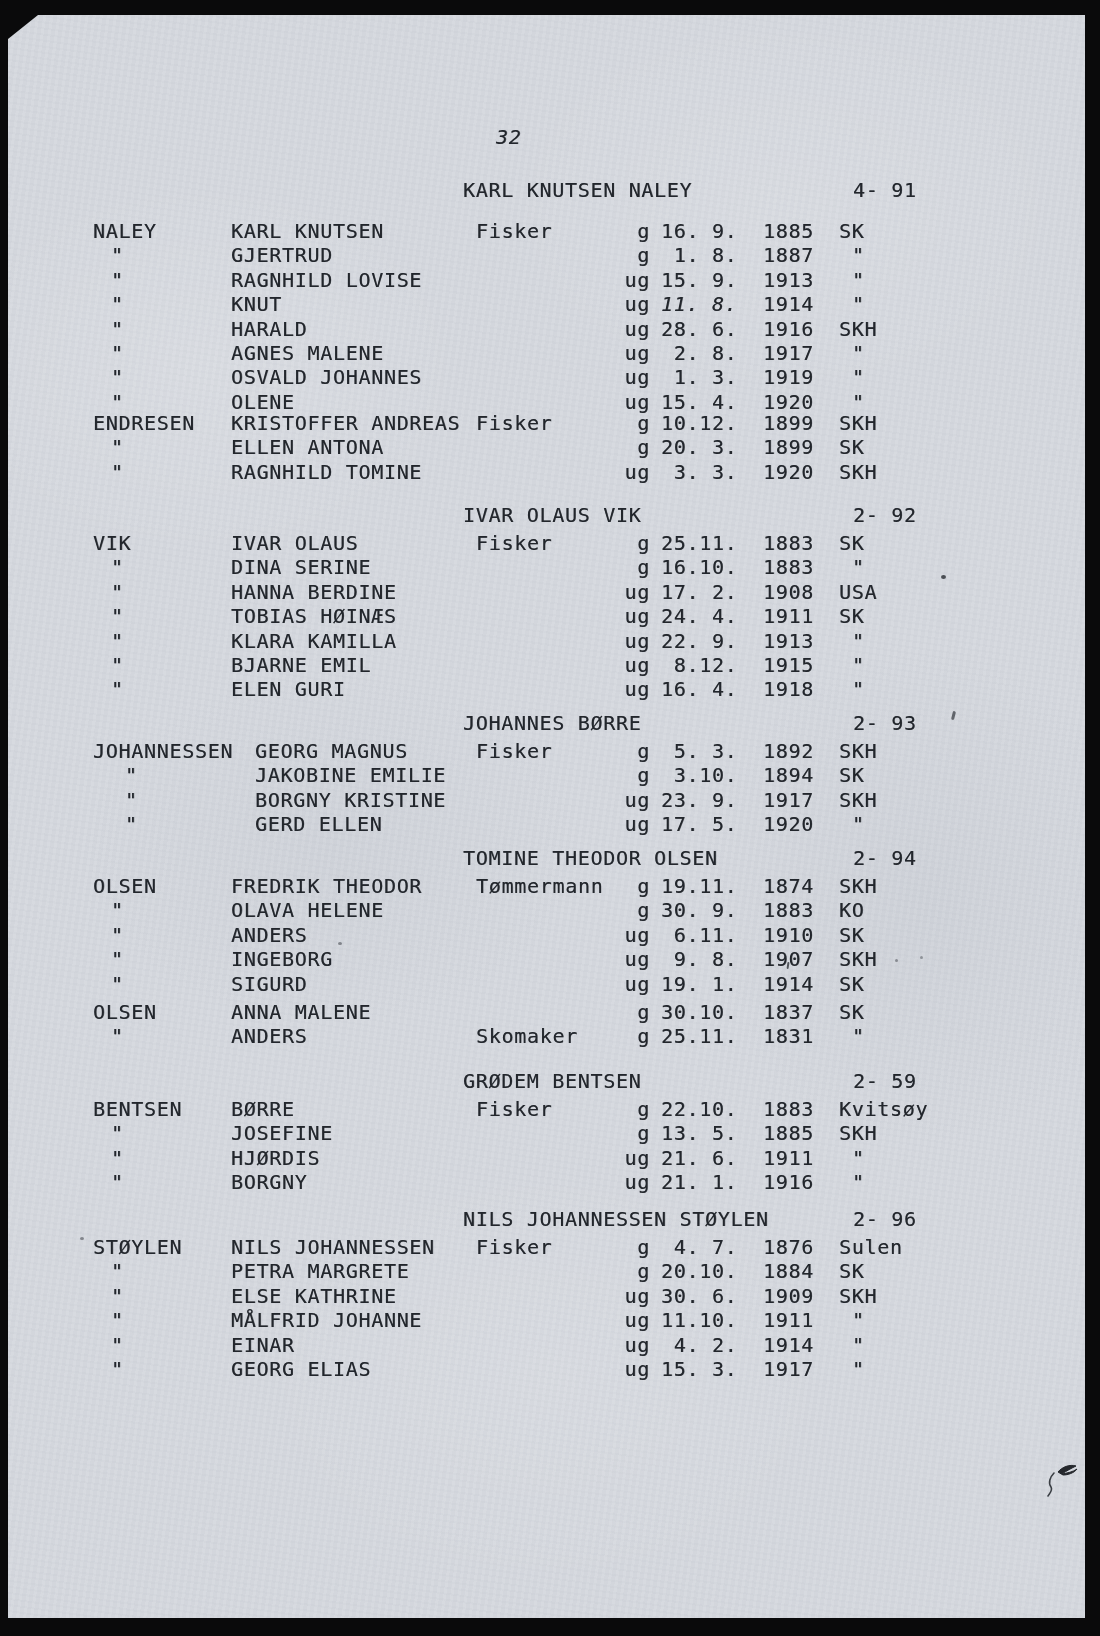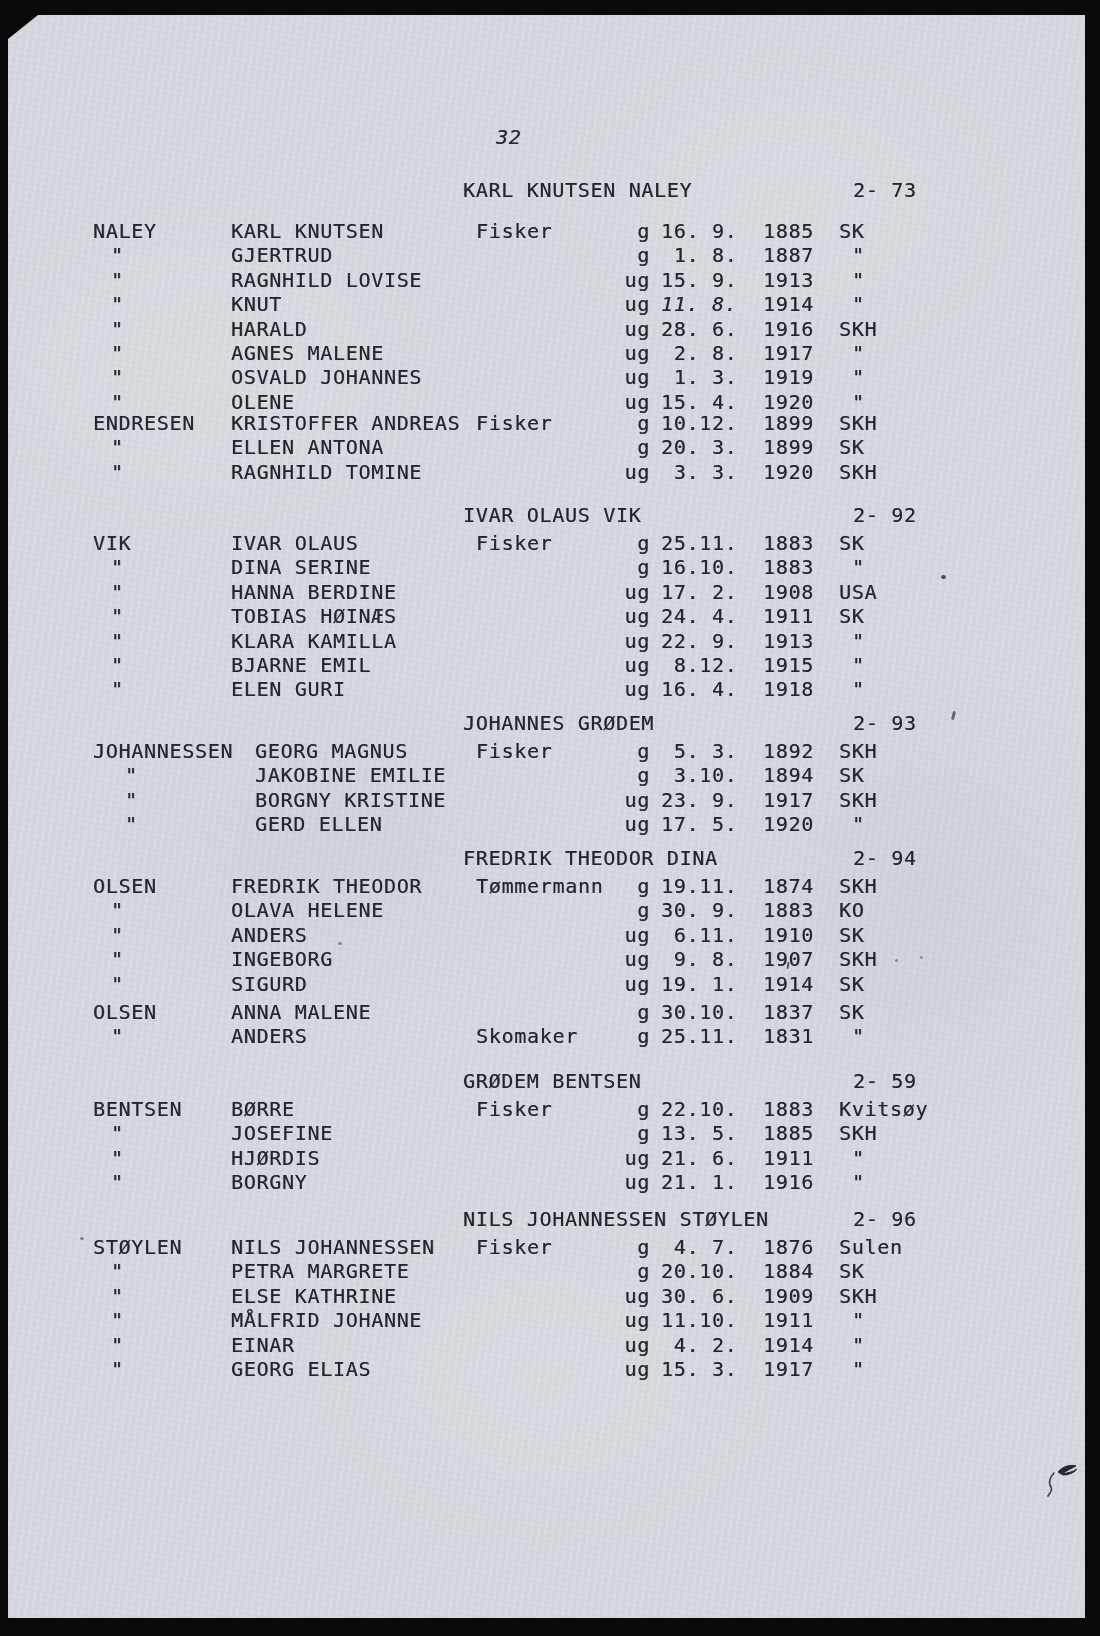--- a/index.html
+++ b/index.html
@@ -48,46 +48,46 @@
   #handwritten-mark{position:absolute;}
 </style>
 </head>
 <body>
 
 <div id="paper">
 
   <div class="line" style="left:488px;top:110px;font-style:italic;">32</div>
 
   <div id="records">
-      <div class="line row-line" style="left: 0px; top: 163px;"><span class="cell " style="left: 455px;">KARL KNUTSEN NALEY</span><span class="cell " style="left: 845px;">2- 73</span></div>
+      <div class="line row-line" style="left: 0px; top: 163px;"><span class="cell " style="left: 455px;">KARL KNUTSEN NALEY</span><span class="cell " style="left: 845px;">4- 91</span></div>
       <div class="line row-line" style="left: 0px; top: 204px;"><span class="cell " style="left: 85px;">NALEY</span><span class="cell " style="left: 223px;">KARL KNUTSEN</span><span class="cell " style="left: 468px;">Fisker</span><span class="cell status-cell" style="left: 615px; width: 27px;">g</span><span class="cell " style="left: 653px;">16. 9.</span><span class="cell " style="left: 755px;">1885</span><span class="cell " style="left: 831px;">SK</span></div>
       <div class="line row-line" style="left: 0px; top: 228px;"><span class="cell " style="left: 103px;">"</span><span class="cell " style="left: 223px;">GJERTRUD</span><span class="cell status-cell" style="left: 615px; width: 27px;">g</span><span class="cell " style="left: 653px;"> 1. 8.</span><span class="cell " style="left: 755px;">1887</span><span class="cell " style="left: 844px;">"</span></div>
       <div class="line row-line" style="left: 0px; top: 253px;"><span class="cell " style="left: 103px;">"</span><span class="cell " style="left: 223px;">RAGNHILD LOVISE</span><span class="cell status-cell" style="left: 615px; width: 27px;">ug</span><span class="cell " style="left: 653px;">15. 9.</span><span class="cell " style="left: 755px;">1913</span><span class="cell " style="left: 844px;">"</span></div>
       <div class="line row-line" style="left: 0px; top: 277px;"><span class="cell " style="left: 103px;">"</span><span class="cell " style="left: 223px;">KNUT</span><span class="cell status-cell" style="left: 615px; width: 27px;">ug</span><span class="cell " style="left: 653px; font-style: italic;">11. 8.</span><span class="cell " style="left: 755px;">1914</span><span class="cell " style="left: 844px;">"</span></div>
       <div class="line row-line" style="left: 0px; top: 302px;"><span class="cell " style="left: 103px;">"</span><span class="cell " style="left: 223px;">HARALD</span><span class="cell status-cell" style="left: 615px; width: 27px;">ug</span><span class="cell " style="left: 653px;">28. 6.</span><span class="cell " style="left: 755px;">1916</span><span class="cell " style="left: 831px;">SKH</span></div>
       <div class="line row-line" style="left: 0px; top: 326px;"><span class="cell " style="left: 103px;">"</span><span class="cell " style="left: 223px;">AGNES MALENE</span><span class="cell status-cell" style="left: 615px; width: 27px;">ug</span><span class="cell " style="left: 653px;"> 2. 8.</span><span class="cell " style="left: 755px;">1917</span><span class="cell " style="left: 844px;">"</span></div>
       <div class="line row-line" style="left: 0px; top: 350px;"><span class="cell " style="left: 103px;">"</span><span class="cell " style="left: 223px;">OSVALD JOHANNES</span><span class="cell status-cell" style="left: 615px; width: 27px;">ug</span><span class="cell " style="left: 653px;"> 1. 3.</span><span class="cell " style="left: 755px;">1919</span><span class="cell " style="left: 844px;">"</span></div>
       <div class="line row-line" style="left: 0px; top: 375px;"><span class="cell " style="left: 103px;">"</span><span class="cell " style="left: 223px;">OLENE</span><span class="cell status-cell" style="left: 615px; width: 27px;">ug</span><span class="cell " style="left: 653px;">15. 4.</span><span class="cell " style="left: 755px;">1920</span><span class="cell " style="left: 844px;">"</span></div>
       <div class="line row-line" style="left: 0px; top: 396px;"><span class="cell " style="left: 85px;">ENDRESEN</span><span class="cell " style="left: 223px;">KRISTOFFER ANDREAS</span><span class="cell " style="left: 468px;">Fisker</span><span class="cell status-cell" style="left: 615px; width: 27px;">g</span><span class="cell " style="left: 653px;">10.12.</span><span class="cell " style="left: 755px;">1899</span><span class="cell " style="left: 831px;">SKH</span></div>
       <div class="line row-line" style="left: 0px; top: 420px;"><span class="cell " style="left: 103px;">"</span><span class="cell " style="left: 223px;">ELLEN ANTONA</span><span class="cell status-cell" style="left: 615px; width: 27px;">g</span><span class="cell " style="left: 653px;">20. 3.</span><span class="cell " style="left: 755px;">1899</span><span class="cell " style="left: 831px;">SK</span></div>
       <div class="line row-line" style="left: 0px; top: 445px;"><span class="cell " style="left: 103px;">"</span><span class="cell " style="left: 223px;">RAGNHILD TOMINE</span><span class="cell status-cell" style="left: 615px; width: 27px;">ug</span><span class="cell " style="left: 653px;"> 3. 3.</span><span class="cell " style="left: 755px;">1920</span><span class="cell " style="left: 831px;">SKH</span></div>
       <div class="line row-line" style="left: 0px; top: 488px;"><span class="cell " style="left: 455px;">IVAR OLAUS VIK</span><span class="cell " style="left: 845px;">2- 92</span></div>
       <div class="line row-line" style="left: 0px; top: 516px;"><span class="cell " style="left: 85px;">VIK</span><span class="cell " style="left: 223px;">IVAR OLAUS</span><span class="cell " style="left: 468px;">Fisker</span><span class="cell status-cell" style="left: 615px; width: 27px;">g</span><span class="cell " style="left: 653px;">25.11.</span><span class="cell " style="left: 755px;">1883</span><span class="cell " style="left: 831px;">SK</span></div>
       <div class="line row-line" style="left: 0px; top: 540px;"><span class="cell " style="left: 103px;">"</span><span class="cell " style="left: 223px;">DINA SERINE</span><span class="cell status-cell" style="left: 615px; width: 27px;">g</span><span class="cell " style="left: 653px;">16.10.</span><span class="cell " style="left: 755px;">1883</span><span class="cell " style="left: 844px;">"</span></div>
       <div class="line row-line" style="left: 0px; top: 565px;"><span class="cell " style="left: 103px;">"</span><span class="cell " style="left: 223px;">HANNA BERDINE</span><span class="cell status-cell" style="left: 615px; width: 27px;">ug</span><span class="cell " style="left: 653px;">17. 2.</span><span class="cell " style="left: 755px;">1908</span><span class="cell " style="left: 831px;">USA</span></div>
       <div class="line row-line" style="left: 0px; top: 589px;"><span class="cell " style="left: 103px;">"</span><span class="cell " style="left: 223px;">TOBIAS HØINÆS</span><span class="cell status-cell" style="left: 615px; width: 27px;">ug</span><span class="cell " style="left: 653px;">24. 4.</span><span class="cell " style="left: 755px;">1911</span><span class="cell " style="left: 831px;">SK</span></div>
       <div class="line row-line" style="left: 0px; top: 614px;"><span class="cell " style="left: 103px;">"</span><span class="cell " style="left: 223px;">KLARA KAMILLA</span><span class="cell status-cell" style="left: 615px; width: 27px;">ug</span><span class="cell " style="left: 653px;">22. 9.</span><span class="cell " style="left: 755px;">1913</span><span class="cell " style="left: 844px;">"</span></div>
       <div class="line row-line" style="left: 0px; top: 638px;"><span class="cell " style="left: 103px;">"</span><span class="cell " style="left: 223px;">BJARNE EMIL</span><span class="cell status-cell" style="left: 615px; width: 27px;">ug</span><span class="cell " style="left: 653px;"> 8.12.</span><span class="cell " style="left: 755px;">1915</span><span class="cell " style="left: 844px;">"</span></div>
       <div class="line row-line" style="left: 0px; top: 662px;"><span class="cell " style="left: 103px;">"</span><span class="cell " style="left: 223px;">ELEN GURI</span><span class="cell status-cell" style="left: 615px; width: 27px;">ug</span><span class="cell " style="left: 653px;">16. 4.</span><span class="cell " style="left: 755px;">1918</span><span class="cell " style="left: 844px;">"</span></div>
-      <div class="line row-line" style="left: 0px; top: 696px;"><span class="cell " style="left: 455px;">JOHANNES GRØDEM</span><span class="cell " style="left: 845px;">2- 93</span></div>
+      <div class="line row-line" style="left: 0px; top: 696px;"><span class="cell " style="left: 455px;">JOHANNES BØRRE</span><span class="cell " style="left: 845px;">2- 93</span></div>
       <div class="line row-line" style="left: 0px; top: 724px;"><span class="cell " style="left: 85px;">JOHANNESSEN</span><span class="cell " style="left: 247px;">GEORG MAGNUS</span><span class="cell " style="left: 468px;">Fisker</span><span class="cell status-cell" style="left: 615px; width: 27px;">g</span><span class="cell " style="left: 653px;"> 5. 3.</span><span class="cell " style="left: 755px;">1892</span><span class="cell " style="left: 831px;">SKH</span></div>
       <div class="line row-line" style="left: 0px; top: 748px;"><span class="cell " style="left: 117px;">"</span><span class="cell " style="left: 247px;">JAKOBINE EMILIE</span><span class="cell status-cell" style="left: 615px; width: 27px;">g</span><span class="cell " style="left: 653px;"> 3.10.</span><span class="cell " style="left: 755px;">1894</span><span class="cell " style="left: 831px;">SK</span></div>
       <div class="line row-line" style="left: 0px; top: 773px;"><span class="cell " style="left: 117px;">"</span><span class="cell " style="left: 247px;">BORGNY KRISTINE</span><span class="cell status-cell" style="left: 615px; width: 27px;">ug</span><span class="cell " style="left: 653px;">23. 9.</span><span class="cell " style="left: 755px;">1917</span><span class="cell " style="left: 831px;">SKH</span></div>
       <div class="line row-line" style="left: 0px; top: 797px;"><span class="cell " style="left: 117px;">"</span><span class="cell " style="left: 247px;">GERD ELLEN</span><span class="cell status-cell" style="left: 615px; width: 27px;">ug</span><span class="cell " style="left: 653px;">17. 5.</span><span class="cell " style="left: 755px;">1920</span><span class="cell " style="left: 844px;">"</span></div>
-      <div class="line row-line" style="left: 0px; top: 831px;"><span class="cell " style="left: 455px;">FREDRIK THEODOR DINA</span><span class="cell " style="left: 845px;">2- 94</span></div>
+      <div class="line row-line" style="left: 0px; top: 831px;"><span class="cell " style="left: 455px;">TOMINE THEODOR OLSEN</span><span class="cell " style="left: 845px;">2- 94</span></div>
       <div class="line row-line" style="left: 0px; top: 859px;"><span class="cell " style="left: 85px;">OLSEN</span><span class="cell " style="left: 223px;">FREDRIK THEODOR</span><span class="cell " style="left: 468px;">Tømmermann</span><span class="cell status-cell" style="left: 615px; width: 27px;">g</span><span class="cell " style="left: 653px;">19.11.</span><span class="cell " style="left: 755px;">1874</span><span class="cell " style="left: 831px;">SKH</span></div>
       <div class="line row-line" style="left: 0px; top: 883px;"><span class="cell " style="left: 103px;">"</span><span class="cell " style="left: 223px;">OLAVA HELENE</span><span class="cell status-cell" style="left: 615px; width: 27px;">g</span><span class="cell " style="left: 653px;">30. 9.</span><span class="cell " style="left: 755px;">1883</span><span class="cell " style="left: 831px;">KO</span></div>
       <div class="line row-line" style="left: 0px; top: 908px;"><span class="cell " style="left: 103px;">"</span><span class="cell " style="left: 223px;">ANDERS</span><span class="cell status-cell" style="left: 615px; width: 27px;">ug</span><span class="cell " style="left: 653px;"> 6.11.</span><span class="cell " style="left: 755px;">1910</span><span class="cell " style="left: 831px;">SK</span></div>
       <div class="line row-line" style="left: 0px; top: 932px;"><span class="cell " style="left: 103px;">"</span><span class="cell " style="left: 223px;">INGEBORG</span><span class="cell status-cell" style="left: 615px; width: 27px;">ug</span><span class="cell " style="left: 653px;"> 9. 8.</span><span class="cell " style="left: 755px;">1907</span><span class="cell " style="left: 831px;">SKH</span></div>
       <div class="line row-line" style="left: 0px; top: 957px;"><span class="cell " style="left: 103px;">"</span><span class="cell " style="left: 223px;">SIGURD</span><span class="cell status-cell" style="left: 615px; width: 27px;">ug</span><span class="cell " style="left: 653px;">19. 1.</span><span class="cell " style="left: 755px;">1914</span><span class="cell " style="left: 831px;">SK</span></div>
       <div class="line row-line" style="left: 0px; top: 985px;"><span class="cell " style="left: 85px;">OLSEN</span><span class="cell " style="left: 223px;">ANNA MALENE</span><span class="cell status-cell" style="left: 615px; width: 27px;">g</span><span class="cell " style="left: 653px;">30.10.</span><span class="cell " style="left: 755px;">1837</span><span class="cell " style="left: 831px;">SK</span></div>
       <div class="line row-line" style="left: 0px; top: 1009px;"><span class="cell " style="left: 103px;">"</span><span class="cell " style="left: 223px;">ANDERS</span><span class="cell " style="left: 468px;">Skomaker</span><span class="cell status-cell" style="left: 615px; width: 27px;">g</span><span class="cell " style="left: 653px;">25.11.</span><span class="cell " style="left: 755px;">1831</span><span class="cell " style="left: 844px;">"</span></div>
       <div class="line row-line" style="left: 0px; top: 1054px;"><span class="cell " style="left: 455px;">GRØDEM BENTSEN</span><span class="cell " style="left: 845px;">2- 59</span></div>
       <div class="line row-line" style="left: 0px; top: 1082px;"><span class="cell " style="left: 85px;">BENTSEN</span><span class="cell " style="left: 223px;">BØRRE</span><span class="cell " style="left: 468px;">Fisker</span><span class="cell status-cell" style="left: 615px; width: 27px;">g</span><span class="cell " style="left: 653px;">22.10.</span><span class="cell " style="left: 755px;">1883</span><span class="cell " style="left: 831px;">Kvitsøy</span></div>
       <div class="line row-line" style="left: 0px; top: 1106px;"><span class="cell " style="left: 103px;">"</span><span class="cell " style="left: 223px;">JOSEFINE</span><span class="cell status-cell" style="left: 615px; width: 27px;">g</span><span class="cell " style="left: 653px;">13. 5.</span><span class="cell " style="left: 755px;">1885</span><span class="cell " style="left: 831px;">SKH</span></div>

